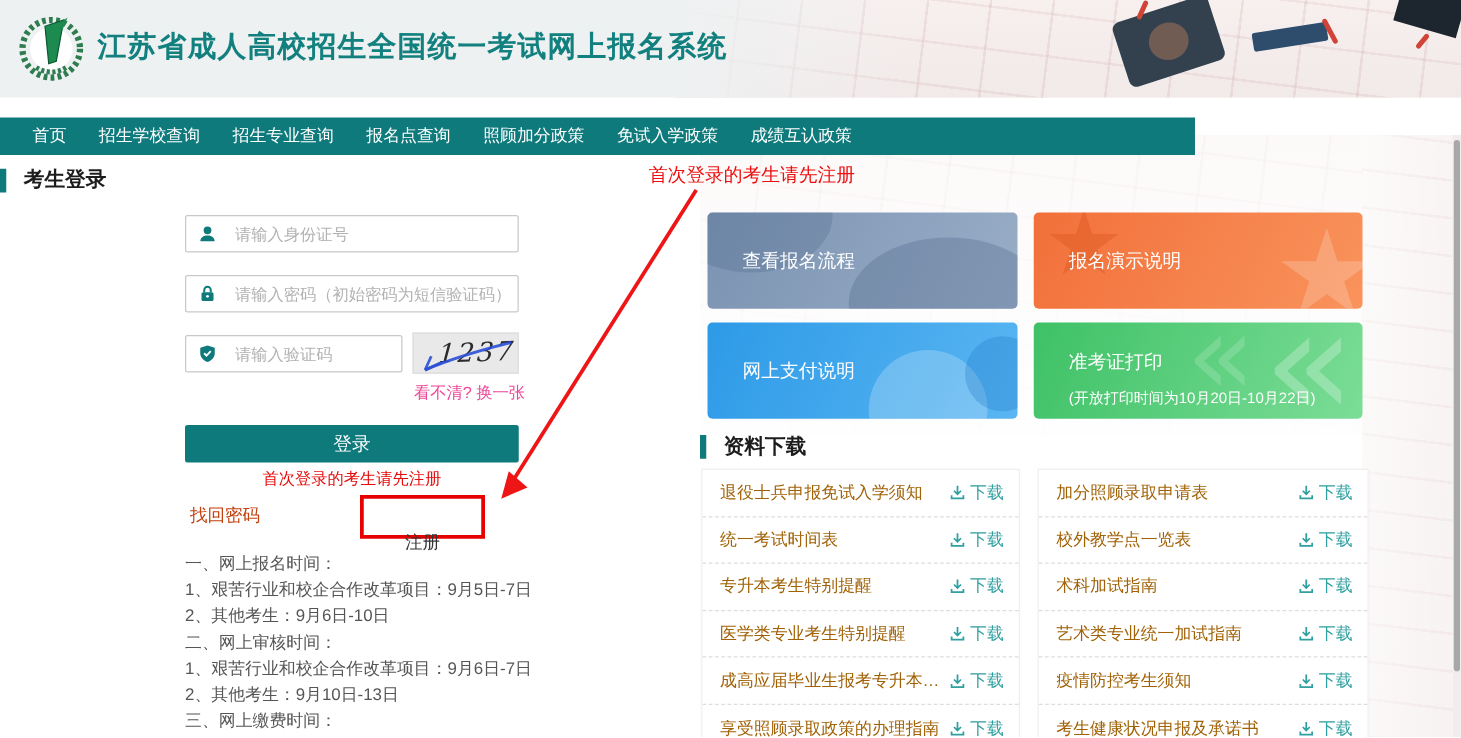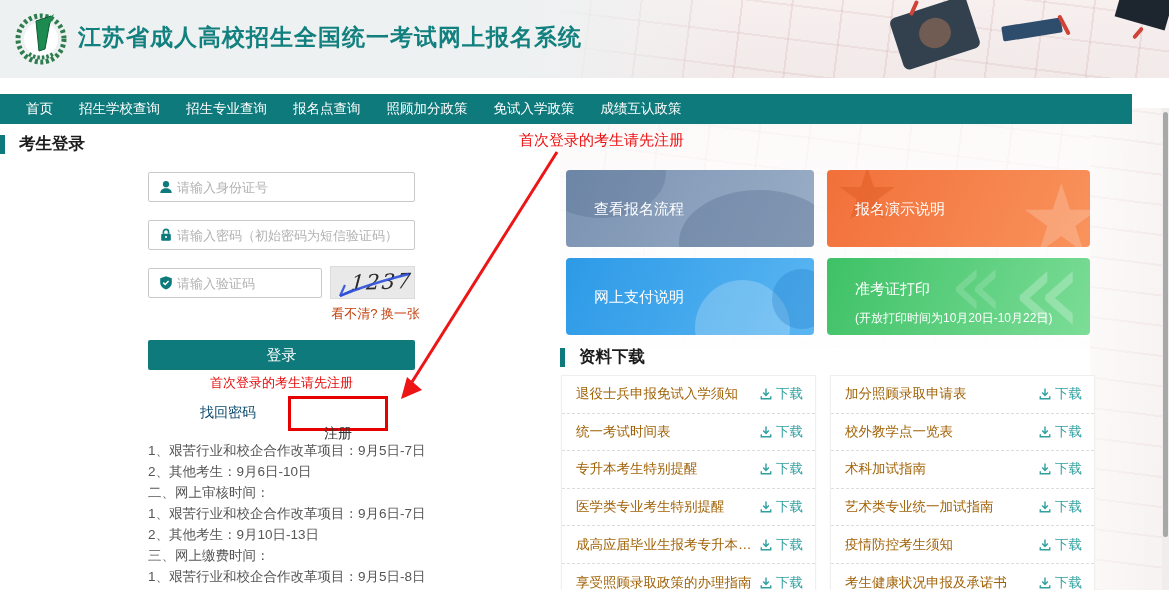--- a/index.html
+++ b/index.html
@@ -19,21 +19,21 @@
   .cap2{position:absolute;left:462px;top:22px;width:60px;height:15px;background:#2e4d6d;transform:rotate(-9deg);border-radius:2px;}
   .cap3{position:absolute;left:578px;top:-8px;width:52px;height:32px;background:#1d252e;transform:rotate(16deg);}
   .tassel{position:absolute;width:4px;height:16px;background:#d04438;border-radius:2px;}
   .t1{left:372px;top:0px;transform:rotate(24deg);}
   .t2{left:522px;top:14px;transform:rotate(-28deg);height:22px;}
   .t3{left:596px;top:26px;transform:rotate(40deg);height:14px;}
   .logo{position:absolute;left:13px;top:8px;width:56px;height:60px;}
   .title{position:absolute;left:78px;top:22px;font-size:23px;font-weight:bold;color:#12807e;letter-spacing:1px;white-space:nowrap;}
 
   
-  .nav{position:absolute;left:0;top:78px;width:1132px;height:30px;background:#0e7a7c;display:flex;align-items:center;padding-left:13px;box-sizing:border-box;z-index:2;}
+  .nav{position:absolute;left:0;top:78px;width:956px;height:30px;background:#0e7a7c;display:flex;align-items:center;padding-left:13px;box-sizing:border-box;z-index:2;}
   .nav-item{list-style:none;color:#fff;font-size:13.5px;padding:0 13px;cursor:pointer;white-space:nowrap;}
 
   
   .wash1{position:absolute;left:560px;top:108px;width:602px;height:240px;z-index:0;
     background:
       linear-gradient(180deg,rgba(255,255,255,.55),rgba(255,255,255,.92)),
       repeating-linear-gradient(97deg,rgba(205,165,165,.14) 0 2px,rgba(0,0,0,0) 2px 50px),
       repeating-linear-gradient(7deg,rgba(205,165,165,.12) 0 2px,rgba(0,0,0,0) 2px 34px),
       linear-gradient(180deg,#f8f2f1,#fbf7f7);}
   .wash2{position:absolute;left:1090px;top:108px;width:72px;height:482px;z-index:0;
@@ -43,34 +43,34 @@
       linear-gradient(180deg,#f8f2f2,#f6efef);}
 
   
   .sec-head{position:absolute;display:flex;align-items:center;gap:14px;z-index:3;}
   .sec-bar{width:5px;height:19px;background:#0f7a7c;}
   .sec-title{font-size:16.5px;font-weight:bold;color:#1c1c1c;}
   .login-head{left:0;top:133px;}
   .dl-head{left:560px;top:346px;}
 
   
-  .inp{position:absolute;left:148px;width:267px;height:30px;box-sizing:border-box;border:1px solid #c9c9c9;border-radius:2px;background:#fff;display:flex;align-items:center;gap:1px;padding-left:9px;z-index:3;}
+  .inp{position:absolute;left:148px;width:267px;height:30px;box-sizing:border-box;border:1px solid #c9c9c9;border-radius:2px;background:#fff;display:flex;align-items:center;gap:12px;padding-left:9px;z-index:3;}
   .inp input{border:none;outline:none;flex:1;font-size:13px;color:#333;background:transparent;font-family:inherit;min-width:0;}
   .inp input::placeholder{color:#b2b2b2;}
   .inp-id{top:172px;}
   .inp-pwd{top:220px;justify-content:space-between;}
   .inp-cap{top:268px;width:174px;}
   .ficon{width:16px;height:16px;flex:0 0 16px;}
   .captcha{position:absolute;left:330px;top:266px;width:85px;height:33px;background:#e9e9e9;border:1px solid #dcdcdc;box-sizing:border-box;z-index:3;cursor:pointer;overflow:hidden;}
   .cap-digits{position:absolute;left:20px;top:3px;font-family:"DejaVu Serif","Liberation Serif",serif;font-style:italic;font-size:21px;color:#2b2b2b;letter-spacing:2px;transform:skewX(-6deg) rotate(-2deg);}
   .cap-squiggle{position:absolute;left:0;top:0;}
-  .refresh{position:absolute;left:320px;top:305px;width:100px;text-align:right;font-size:13px;color:#c2410c;cursor:pointer;z-index:3;white-space:nowrap;}
+  .refresh{position:absolute;left:320px;top:305px;width:100px;text-align:right;font-size:13px;color:#ec4899;cursor:pointer;z-index:3;white-space:nowrap;}
   .login-btn{position:absolute;left:148px;top:340px;width:267px;height:30px;background:#0f7a7c;color:#fff;border:none;border-radius:2px;font-size:15px;cursor:pointer;z-index:3;font-family:inherit;}
   .hint-red{position:absolute;left:148px;top:374px;width:267px;text-align:center;font-size:13px;color:#e60c0c;z-index:3;}
-  .forgot{position:absolute;left:152px;top:404px;font-size:14px;color:#0c4a6e;cursor:pointer;z-index:3;margin-left:48px;}
+  .forgot{position:absolute;left:152px;top:404px;font-size:14px;color:#c2410c;cursor:pointer;z-index:3;}
   .register-box{position:absolute;left:288px;top:396px;width:100px;height:35px;border:3px solid #e60000;box-sizing:border-box;display:flex;align-items:center;justify-content:center;z-index:6;}
   .register-link{font-size:14px;color:#333;cursor:pointer;margin-top:40px;}
 
   
   .schedule{position:absolute;left:148px;top:440px;width:420px;z-index:3;}
   .sched-line{font-size:13.5px;color:#555;line-height:21px;white-space:nowrap;}
 
   
   .annotation{position:absolute;left:519px;top:131px;font-size:15px;color:#ed0f0f;z-index:4;white-space:nowrap;}
   .arrow-svg{position:absolute;left:0;top:0;z-index:7;pointer-events:none;}
@@ -185,20 +185,21 @@
 
   <div class="hint-red">首次登录的考生请先注册</div>
 
   <div class="forgot">找回密码</div>
 
   <div class="register-box">
     <span class="register-link">注册</span>
   </div>
 
   <div class="schedule">
+      <div class="sched-line">一、网上报名时间：</div>
       <div class="sched-line">1、艰苦行业和校企合作改革项目：9月5日-7日</div>
       <div class="sched-line">2、其他考生：9月6日-10日</div>
       <div class="sched-line">二、网上审核时间：</div>
       <div class="sched-line">1、艰苦行业和校企合作改革项目：9月6日-7日</div>
       <div class="sched-line">2、其他考生：9月10日-13日</div>
       <div class="sched-line">三、网上缴费时间：</div>
       <div class="sched-line">1、艰苦行业和校企合作改革项目：9月5日-8日</div>
     </div>
 
   <div class="annotation">首次登录的考生请先注册</div>

